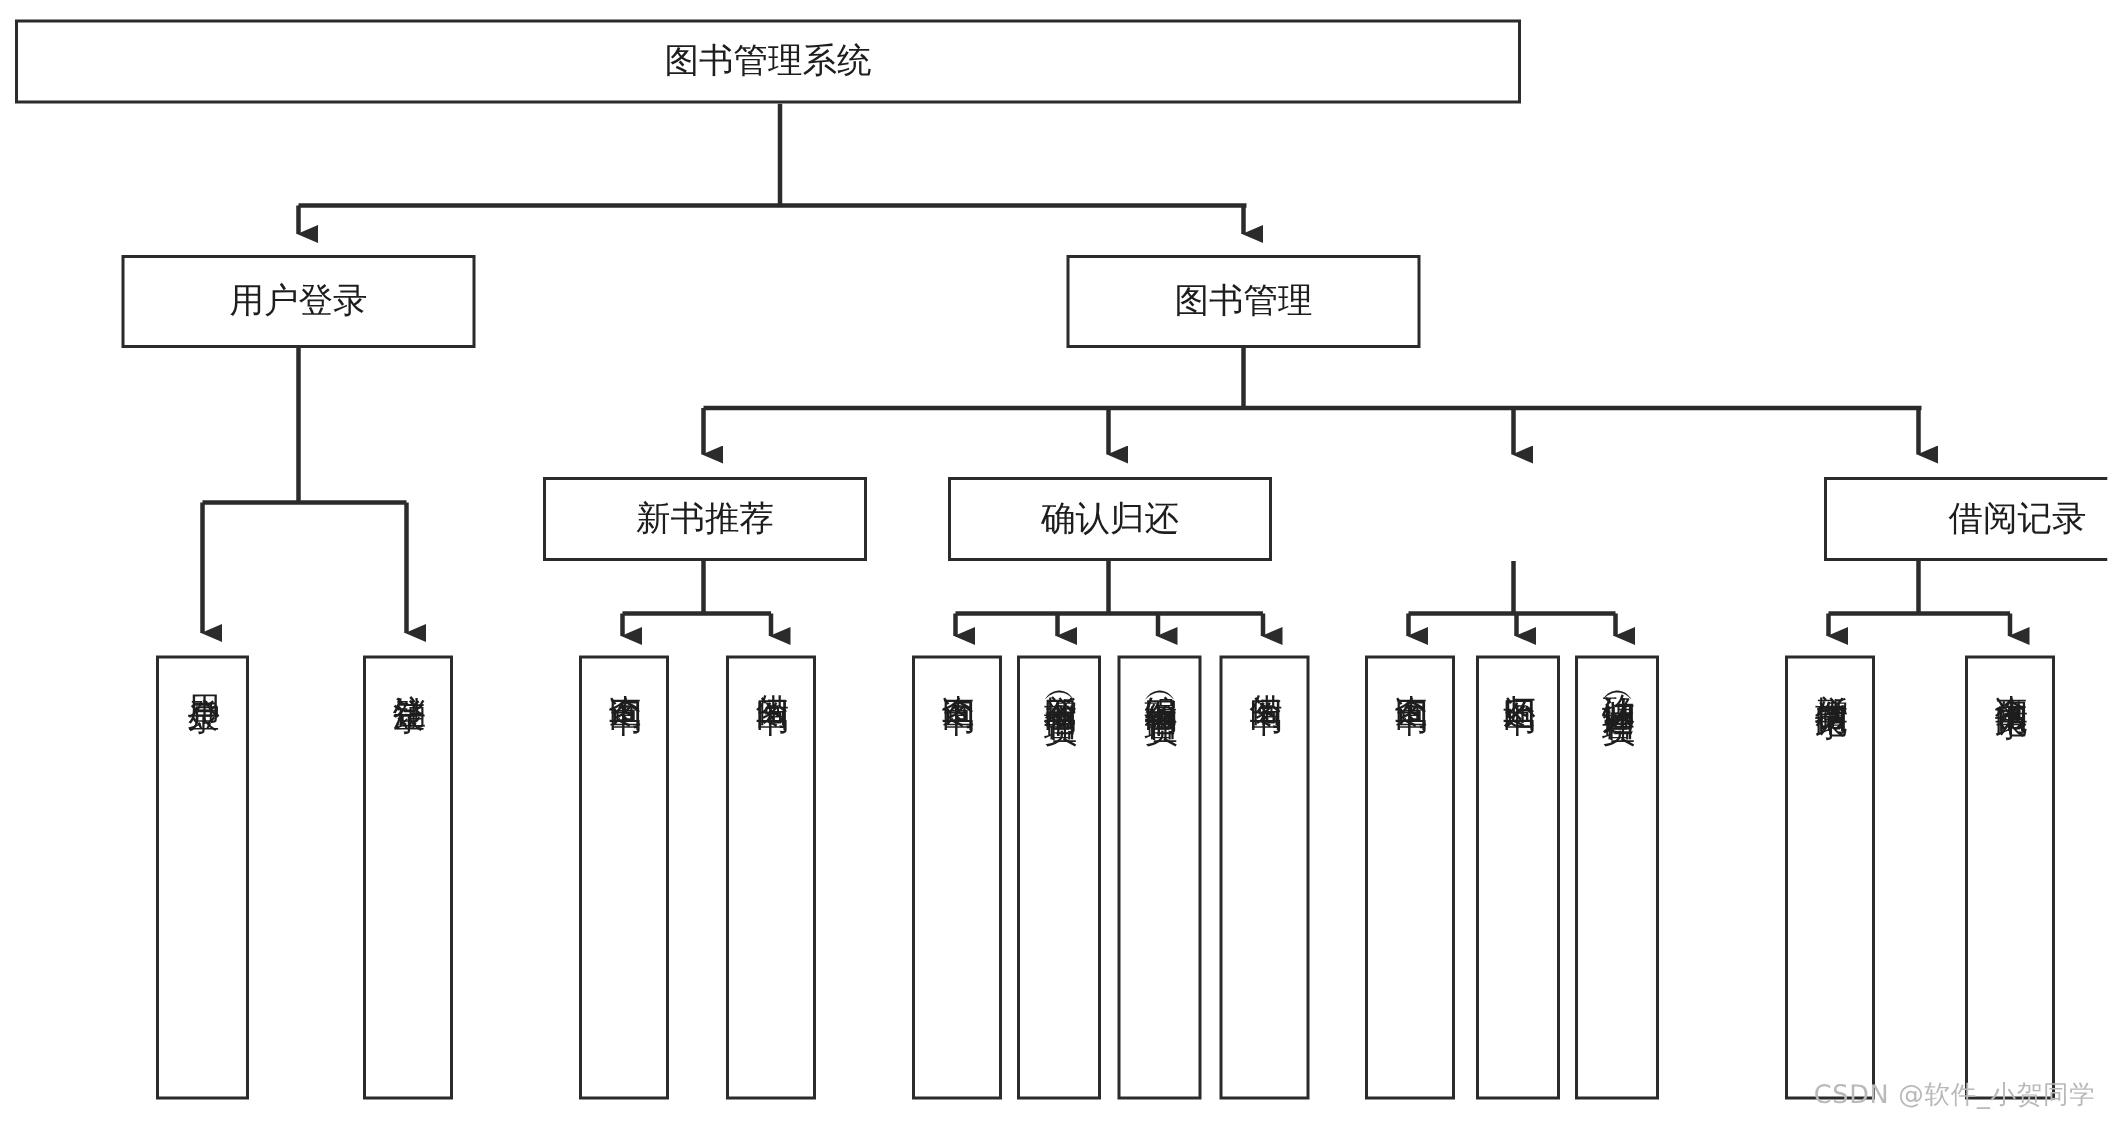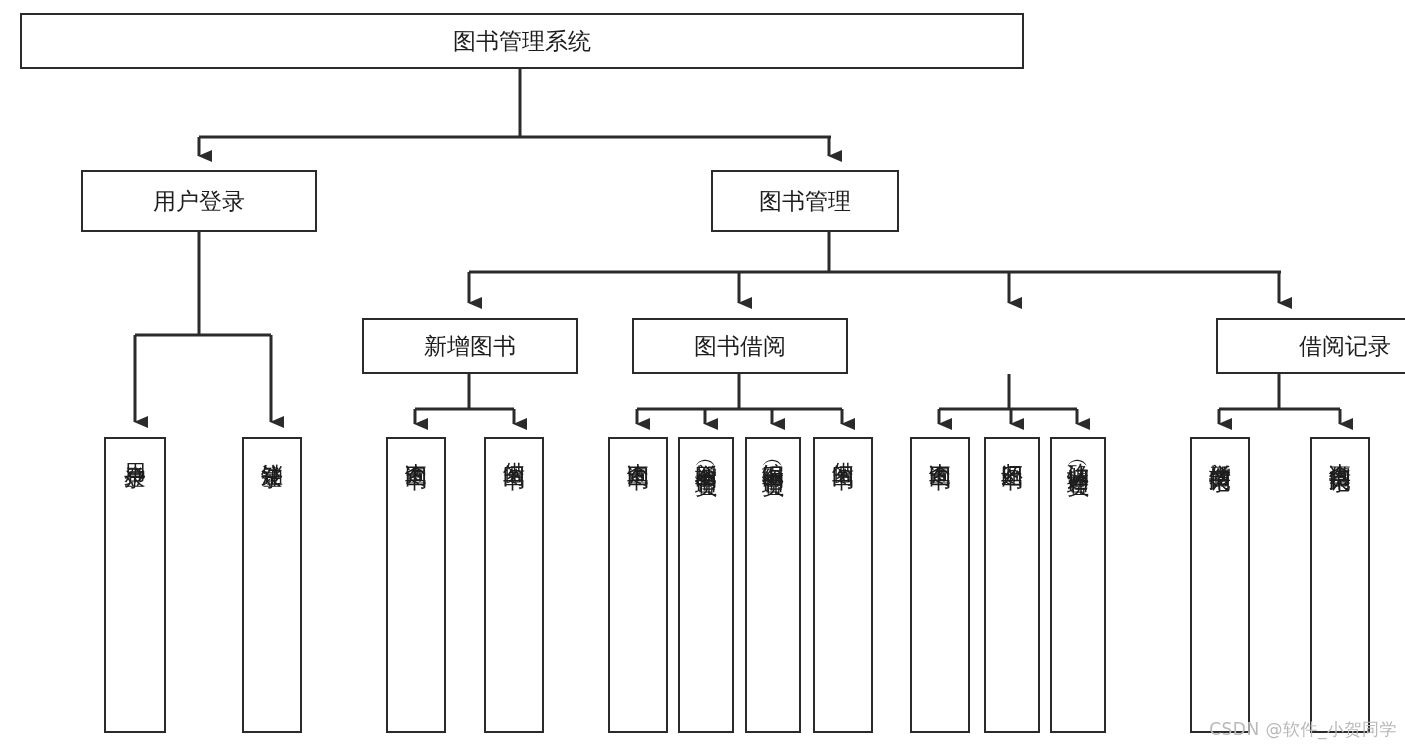--- a/index.html
+++ b/index.html
@@ -122,36 +122,36 @@
       <path d="M 1011 409 L 1011 424" marker-end="url(#arrow)"></path>
       <path d="M 1077 409 L 1077 424" marker-end="url(#arrow)"></path>
 
       <path d="M 1279 374 L 1279 409"></path>
       <path d="M 1219 409 L 1340 409"></path>
       <path d="M 1219 409 L 1219 424" marker-end="url(#arrow)"></path>
       <path d="M 1340 409 L 1340 424" marker-end="url(#arrow)"></path>
     </g>
   </svg>
 
-  <div class="node root horiz" style="left:20px; top:13px; width:1004px; height:56px;">
+  <div class="node root horiz" style="left:10px; top:13px; width:1004px; height:56px;">
     <span class="label">图书管理系统</span>
   </div>
 
   <div class="node horiz" style="left:81px; top:170px; width:236px; height:62px;">
     <span class="label">用户登录</span>
   </div>
-  <div class="node horiz" style="left:711px; top:170px; width:188px; height:62px;">
+  <div class="node horiz" style="left:711px; top:170px; width:236px; height:62px;">
     <span class="label">图书管理</span>
   </div>
 
   <div class="node horiz" style="left:362px; top:318px; width:216px; height:56px;">
-    <span class="label">新增图书</span>
+    <span class="label">新书推荐</span>
   </div>
   <div class="node horiz" style="left:632px; top:318px; width:216px; height:56px;">
-    <span class="label">图书借阅</span>
+    <span class="label">确认归还</span>
   </div>
   <div class="node horiz" style="left:1216px; top:318px; width:258px; height:56px;">
     <span class="label">借阅记录</span>
   </div>
 
   <div class="node vert" style="left:104px; top:437px; width:62px; height:296px;">
     <span class="label">用户登录</span>
   </div>
   <div class="node vert" style="left:242px; top:437px; width:60px; height:296px;">
     <span class="label">注销登录</span>

